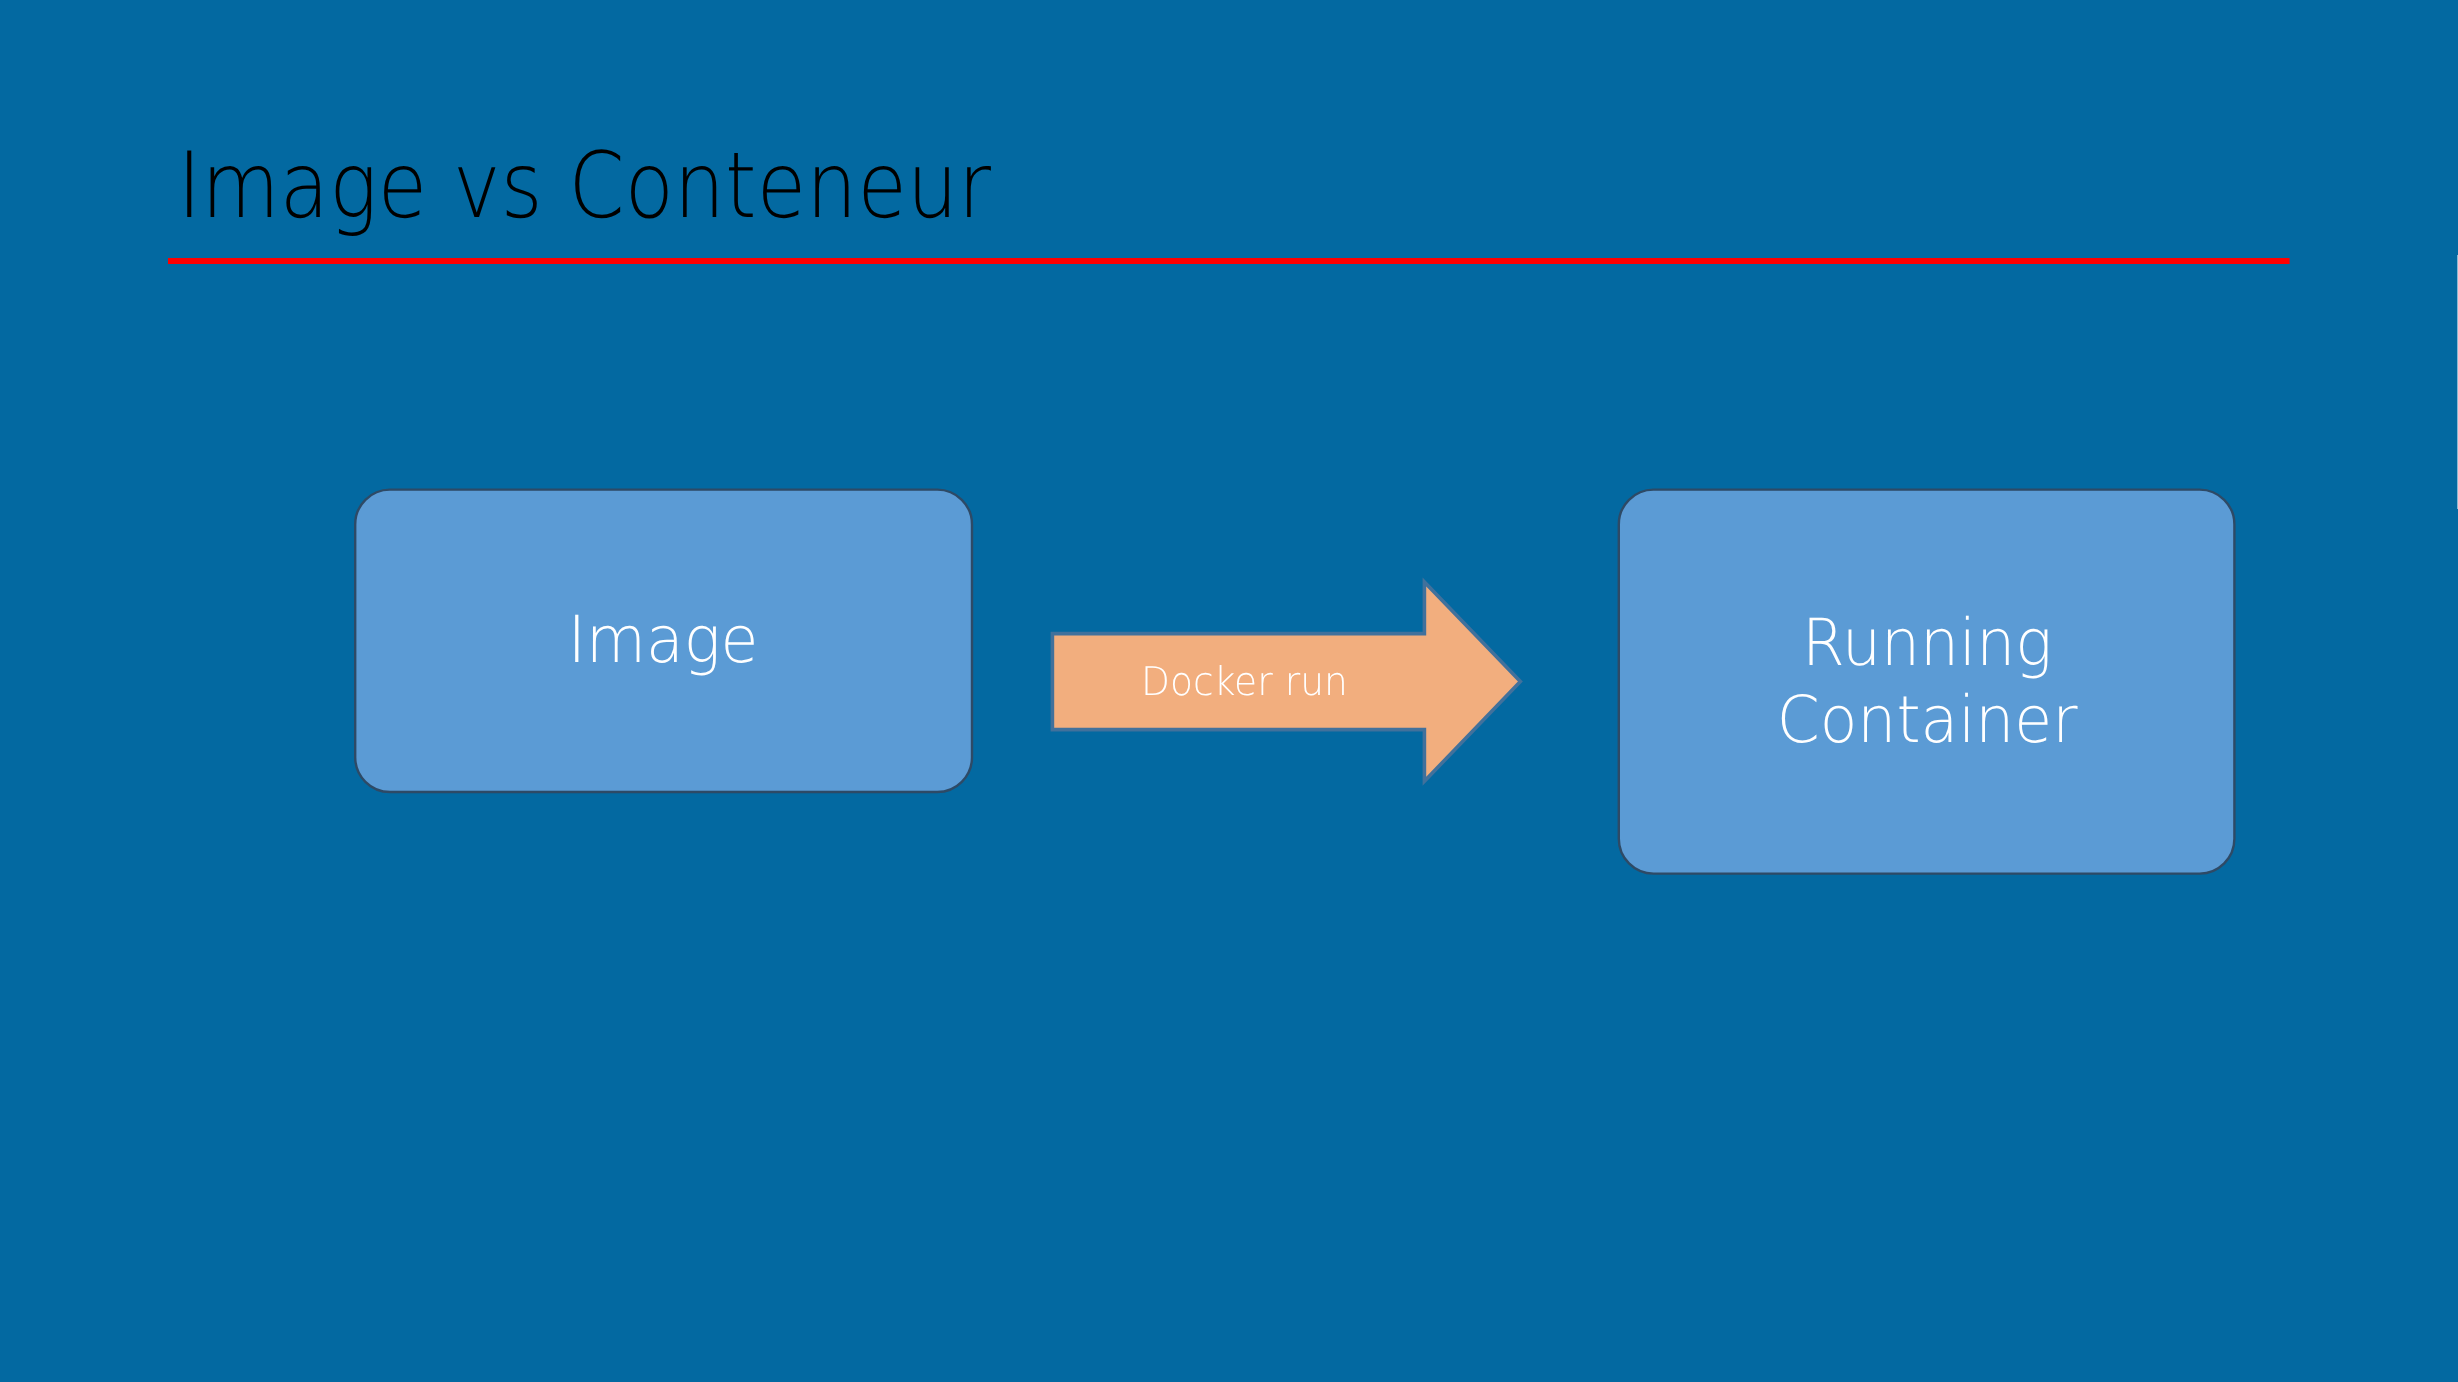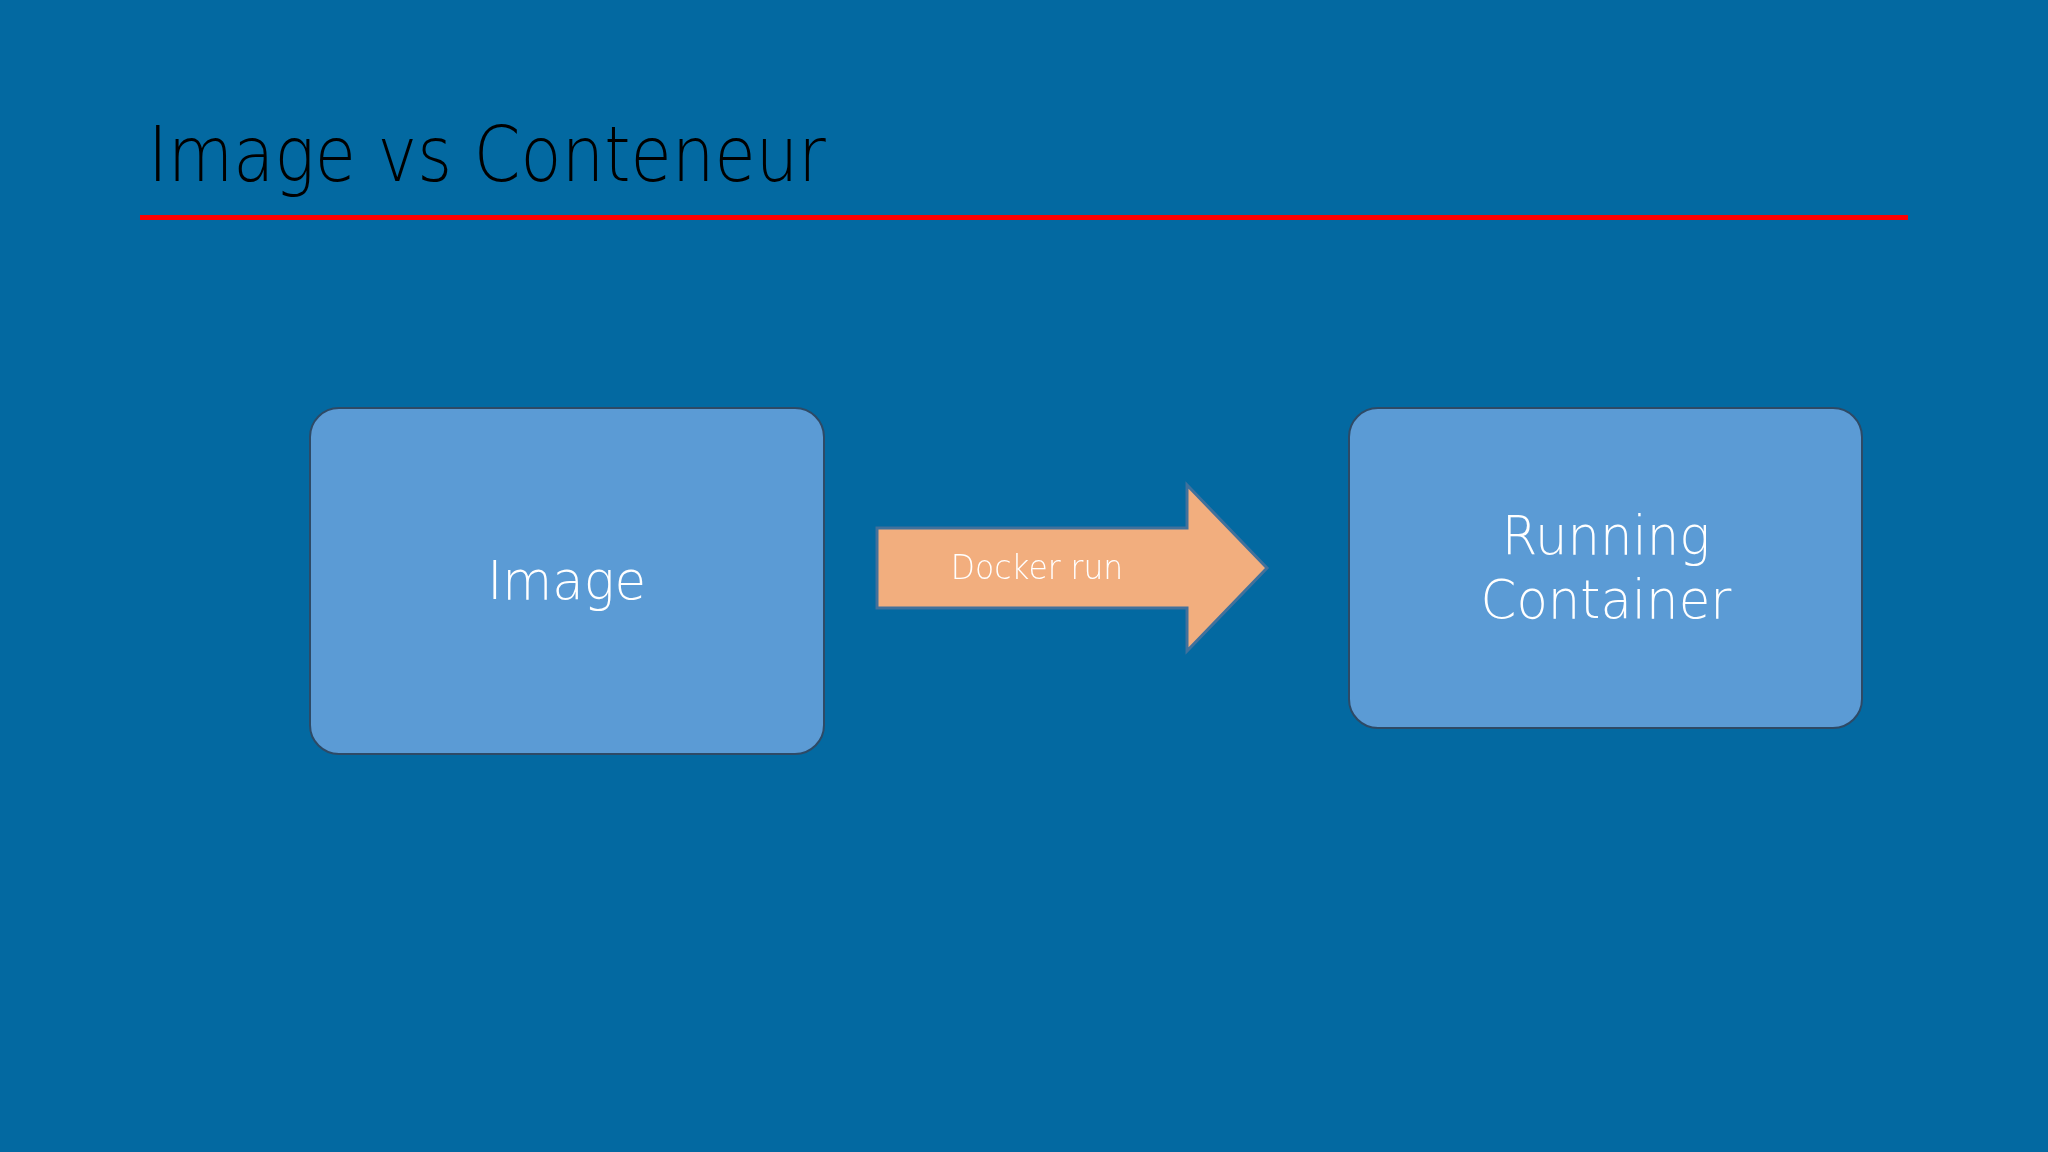--- a/index.html
+++ b/index.html
@@ -64,24 +64,24 @@
     font-family: "DejaVu Sans", sans-serif;
     font-size: 54px;
     font-weight: 300;
     line-height: 1.18;
     color: #FFFFFF;
     white-space: pre-line;
     transform: scaleX(0.95);
   }
 
   #box-image {
-    left: 309px;
+    left: 295px;
     top: 407px;
     width: 516px;
-    height: 348px;
+    height: 254px;
   }
   #box-container {
     left: 1348px;
     top: 407px;
     width: 515px;
     height: 322px;
   }
 
   
   #arrow {

